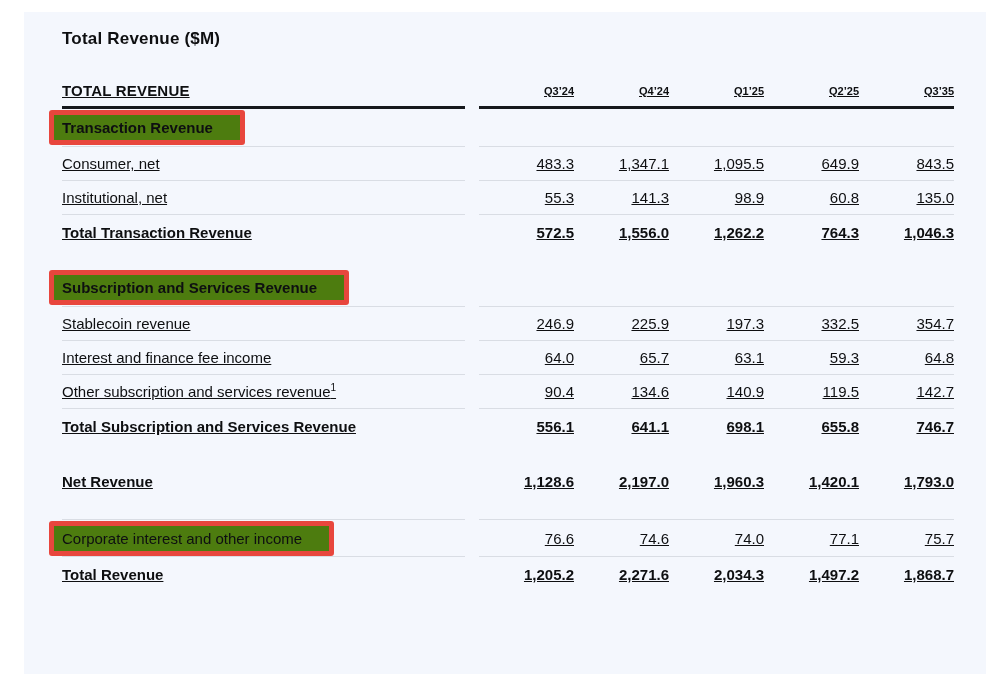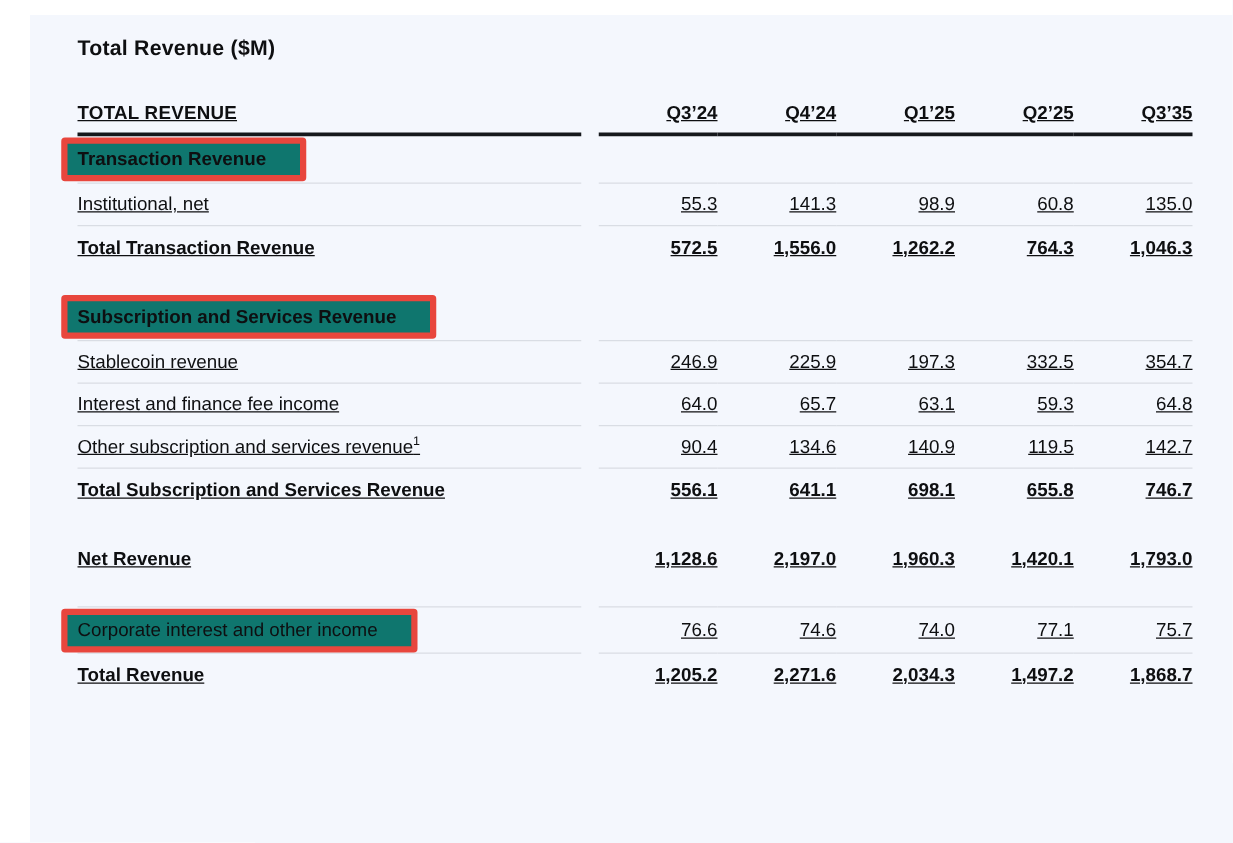--- a/index.html
+++ b/index.html
@@ -47,40 +47,40 @@
   th, td { padding: 0; vertical-align: middle; }
   th.label {
     text-align: left;
     font-weight: bold;
     font-size: 15px;
     letter-spacing: 0.2px;
   }
   th.num {
     text-align: right;
     font-weight: bold;
-    font-size: 15px;
+    font-size: 11px;
   }
   thead tr { height: 34px; }
   thead th.label, thead th.num { border-bottom: 3px solid var(--header-line); }
   td.label { text-align: left; }
   td.num { text-align: right; font-variant-numeric: tabular-nums; }
   tr.r-section { height: 38px; }
   tr.r-data    { height: 34px; }
   tr.r-total   { height: 34px; }
   tr.r-net     { height: 36px; }
   tr.r-corp    { height: 38px; }
   tr.spacer td { height: 20px; border: none; }
   tr.divider td.label, tr.divider td.num { border-bottom: 1px solid var(--line-color); }
   tr.divider-top td.label, tr.divider-top td.num { border-top: 1px solid var(--line-color); margin-top: 40px; }
   .bold { font-weight: bold; }
   .hl {
     display: inline-block;
     border: 5px solid var(--highlight-red);
     border-radius: 3px;
-    background: #0f766e;
+    background: #4d7c0f;
     padding: 3px 27px 3px 8px;
     margin-left: -13px;
     line-height: 19px;
   }
   sup.fn {
     font-size: 10px;
     line-height: 0;
     vertical-align: super;
   }
 </style>
@@ -122,20 +122,29 @@
             </span>
           </td>
           <td class="gap"></td>
           <td class="num"></td>
             <td class="num"></td>
           <td class="num"></td>
             <td class="num"></td>
           <td class="num"></td>
         </tr>
 
+        <tr class="r-data divider">
+          <td class="label">Consumer, net</td>
+          <td class="gap"></td>
+          <td class="num">483.3</td>
+          <td class="num">1,347.1</td>
+          <td class="num">1,095.5</td>
+          <td class="num">649.9</td>
+          <td class="num">843.5</td>
+        </tr>
 
         <tr class="r-data divider">
           <td class="label">Institutional, net</td>
           <td class="gap"></td>
           <td class="num">55.3</td>
           <td class="num">141.3</td>
           <td class="num">98.9</td>
           <td class="num">60.8</td>
           <td class="num">135.0</td>
         </tr>

